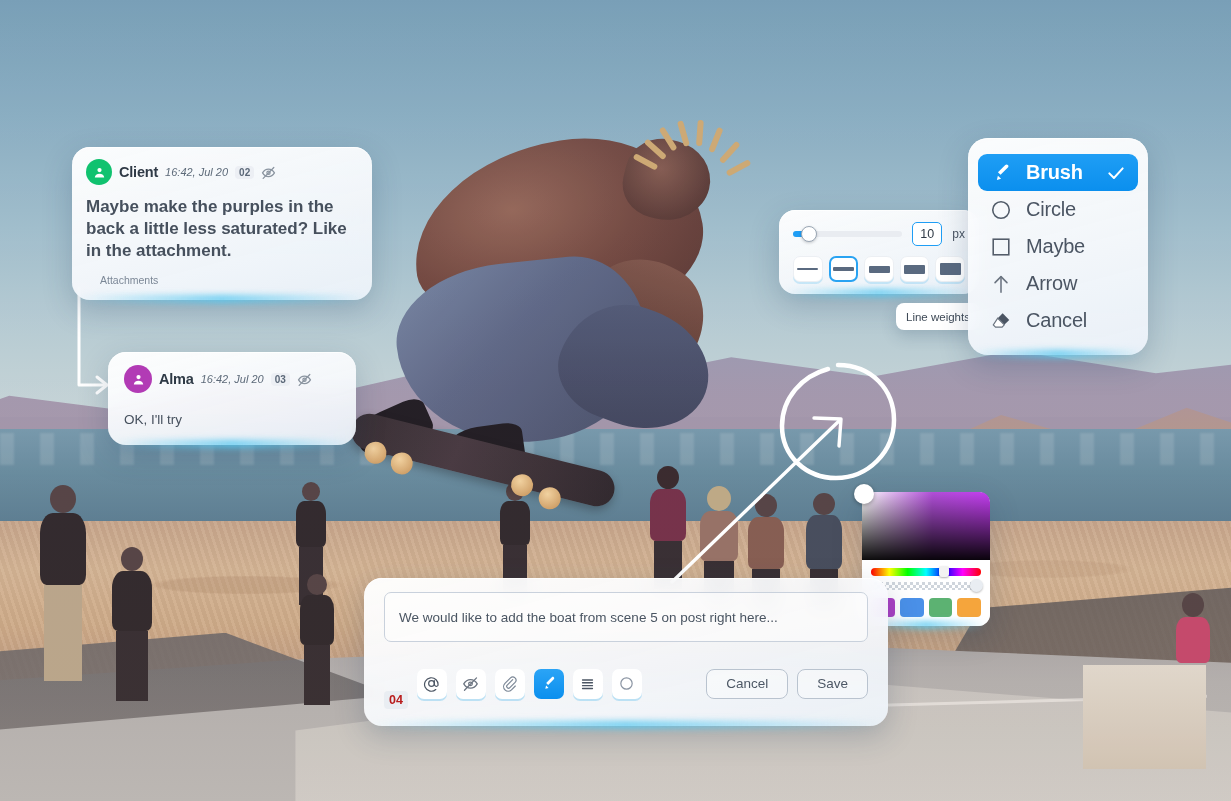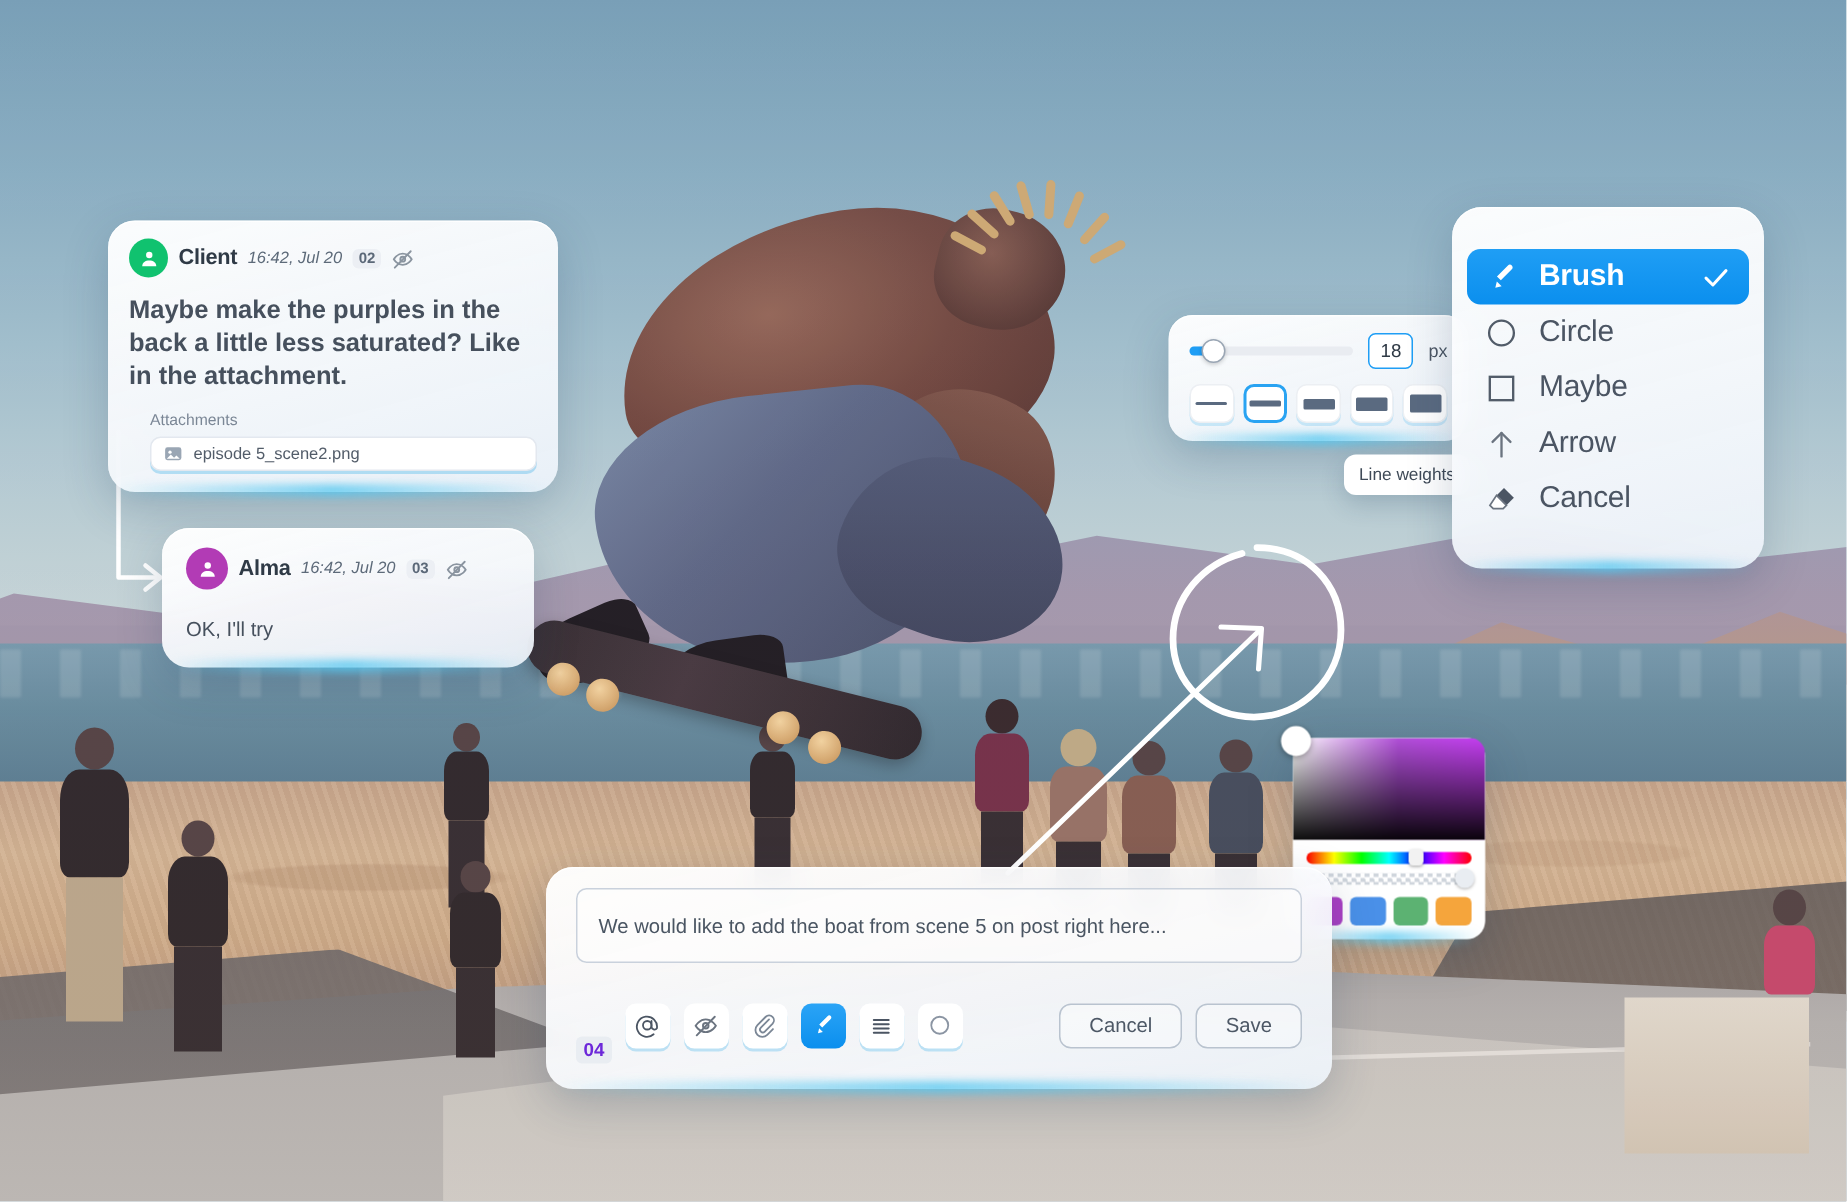--- a/index.html
+++ b/index.html
@@ -186,21 +186,21 @@
   .att-label { font-size:10.5px; color:#7b8796; }
   .att-row {
     display:flex; align-items:center; gap:7px;
     background:#fff; border:1px solid #e3e8ef; border-radius:7px;
     padding:4px 8px; box-shadow: 0 2px 0 rgba(100,190,235,.45);
   }
   .att-row .ic { width:13px; height:13px; flex:none; }
   .att-name { font-size:11px; color:#525c69; }
 
   
-  #tool-menu { left:968px; top:138px; width:208px; padding:28px 10px; border-radius:20px; }
+  #tool-menu { left:968px; top:138px; width:180px; padding:16px 10px; border-radius:20px; }
   .tool-item {
     display:flex; align-items:center; gap:14px;
     height:37px; padding:0 12px; border-radius:9px;
     font-size:20px; color:#4b5563; cursor:pointer;
   }
   .tool-item .ti-icon { width:22px; height:22px; flex:none; display:flex; align-items:center; justify-content:center; }
   .tool-item .ti-label { flex:1; letter-spacing:-.2px; }
   .tool-item.active { background: linear-gradient(180deg,#1f9ef5,#0b8fee); color:#fff; }
   .tool-item.active .ti-label { font-weight:600; }
   .check { width:20px; height:20px; flex:none; }
@@ -267,21 +267,21 @@
 
   
   #composer { left:364px; top:578px; width:524px; border-radius:18px; padding:14px 20px 17px; }
   .input-box {
     height:50px; border:1px solid #c9d1dc; border-radius:7px; background:rgba(255,255,255,.5);
     display:flex; align-items:center; padding:0 14px;
     font-size:13.5px; color:#4a5562; font-weight:500;
   }
   .cm-row { display:flex; align-items:center; gap:9px; margin-top:16px; }
   .cm-count {
-    font-size:12.5px; color:#6d28d9; background:#e9edf2; border-radius:4px; padding:2px 5px; font-weight:600;margin-top:33px;
+    font-size:12.5px; color:#b91c1c; background:#e9edf2; border-radius:4px; padding:2px 5px; font-weight:600;margin-top:33px;
   }
   .cm-btn {
     width:30px; height:30px; border-radius:7px; background:#fff;
     display:flex; align-items:center; justify-content:center;
     box-shadow: 0 2px 0 rgba(120,200,240,.45); cursor:pointer;
   }
   .cm-btn.active { background: linear-gradient(180deg,#2ba4f6,#0b8fee); box-shadow:none; }
   .cm-btn svg { width:17px; height:17px; }
   .spacer { flex:1; }
   .pill {
@@ -418,30 +418,20 @@
         <svg viewBox="0 0 24 24" fill="none" stroke="#5d6a79" stroke-width="2" stroke-linecap="round">
           <path d="M2.5 12.5S6 6.5 12 6.5s9.5 6 9.5 6-3.5 6-9.5 6-9.5-6-9.5-6z"></path>
           <circle cx="12" cy="12.5" r="2.6"></circle>
             <path d="M3.5 21.5 20.5 4"></path>
         </svg>
       </span>
     </div>
     <div class="cc-text" style="margin-top:11px;">Maybe make the purples in the back a little less saturated? Like in the attachment.</div>
     <div style="margin-top:12px; padding-left:14px;">
       <div class="att-label">Attachments</div>
-      <div class="att-row" style="margin-top:5px;">
-        <span class="ic">
-          <svg viewBox="0 0 24 24" fill="#9aa6b4">
-              <rect x="2" y="4" width="20" height="16" rx="3"></rect>
-              <circle cx="8" cy="10" r="2" fill="#fff"></circle>
-              <path d="M4 18l5-5 4 4 3-3 4 4z" fill="#fff"></path>
-            </svg>
-        </span>
-        <span class="att-name">episode 5_scene2.png</span>
-      </div>
     </div>
   </div>
 
   <div class="glass" id="card-alma" style="left:108px; top:352px; width:248px; padding:13px 16px 16px;">
     <div class="cc-head">
       <span class="avatar" style="background:#b23bb5; width:28px; height:28px;">
         <svg viewBox="0 0 24 24">
             <circle cx="12" cy="8" r="3.4"></circle>
             <path d="M4.5 20c0-4.2 3.4-6.2 7.5-6.2S19.5 15.8 19.5 20z"></path>
           </svg>
@@ -459,21 +449,21 @@
     </div>
     <div class="cc-text" style="margin-top:18px; font-weight:500; font-size:13.5px;">OK, I'll try</div>
   </div>
 
   <div class="glass" id="line-panel">
     <div class="lw-top">
       <span class="slider">
         <span class="fill"></span>
         <span class="knob"></span>
       </span>
-      <span class="num-box">18</span>
+      <span class="num-box">10</span>
       <span class="px">px</span>
     </div>
     <div class="lw-row">
       <span class="lw-btn">
           <i class="lw-bar" style="height:2px;"></i>
         </span>
       <span class="lw-btn sel">
           <i class="lw-bar" style="height:4px;"></i>
         </span>
       <span class="lw-btn">

